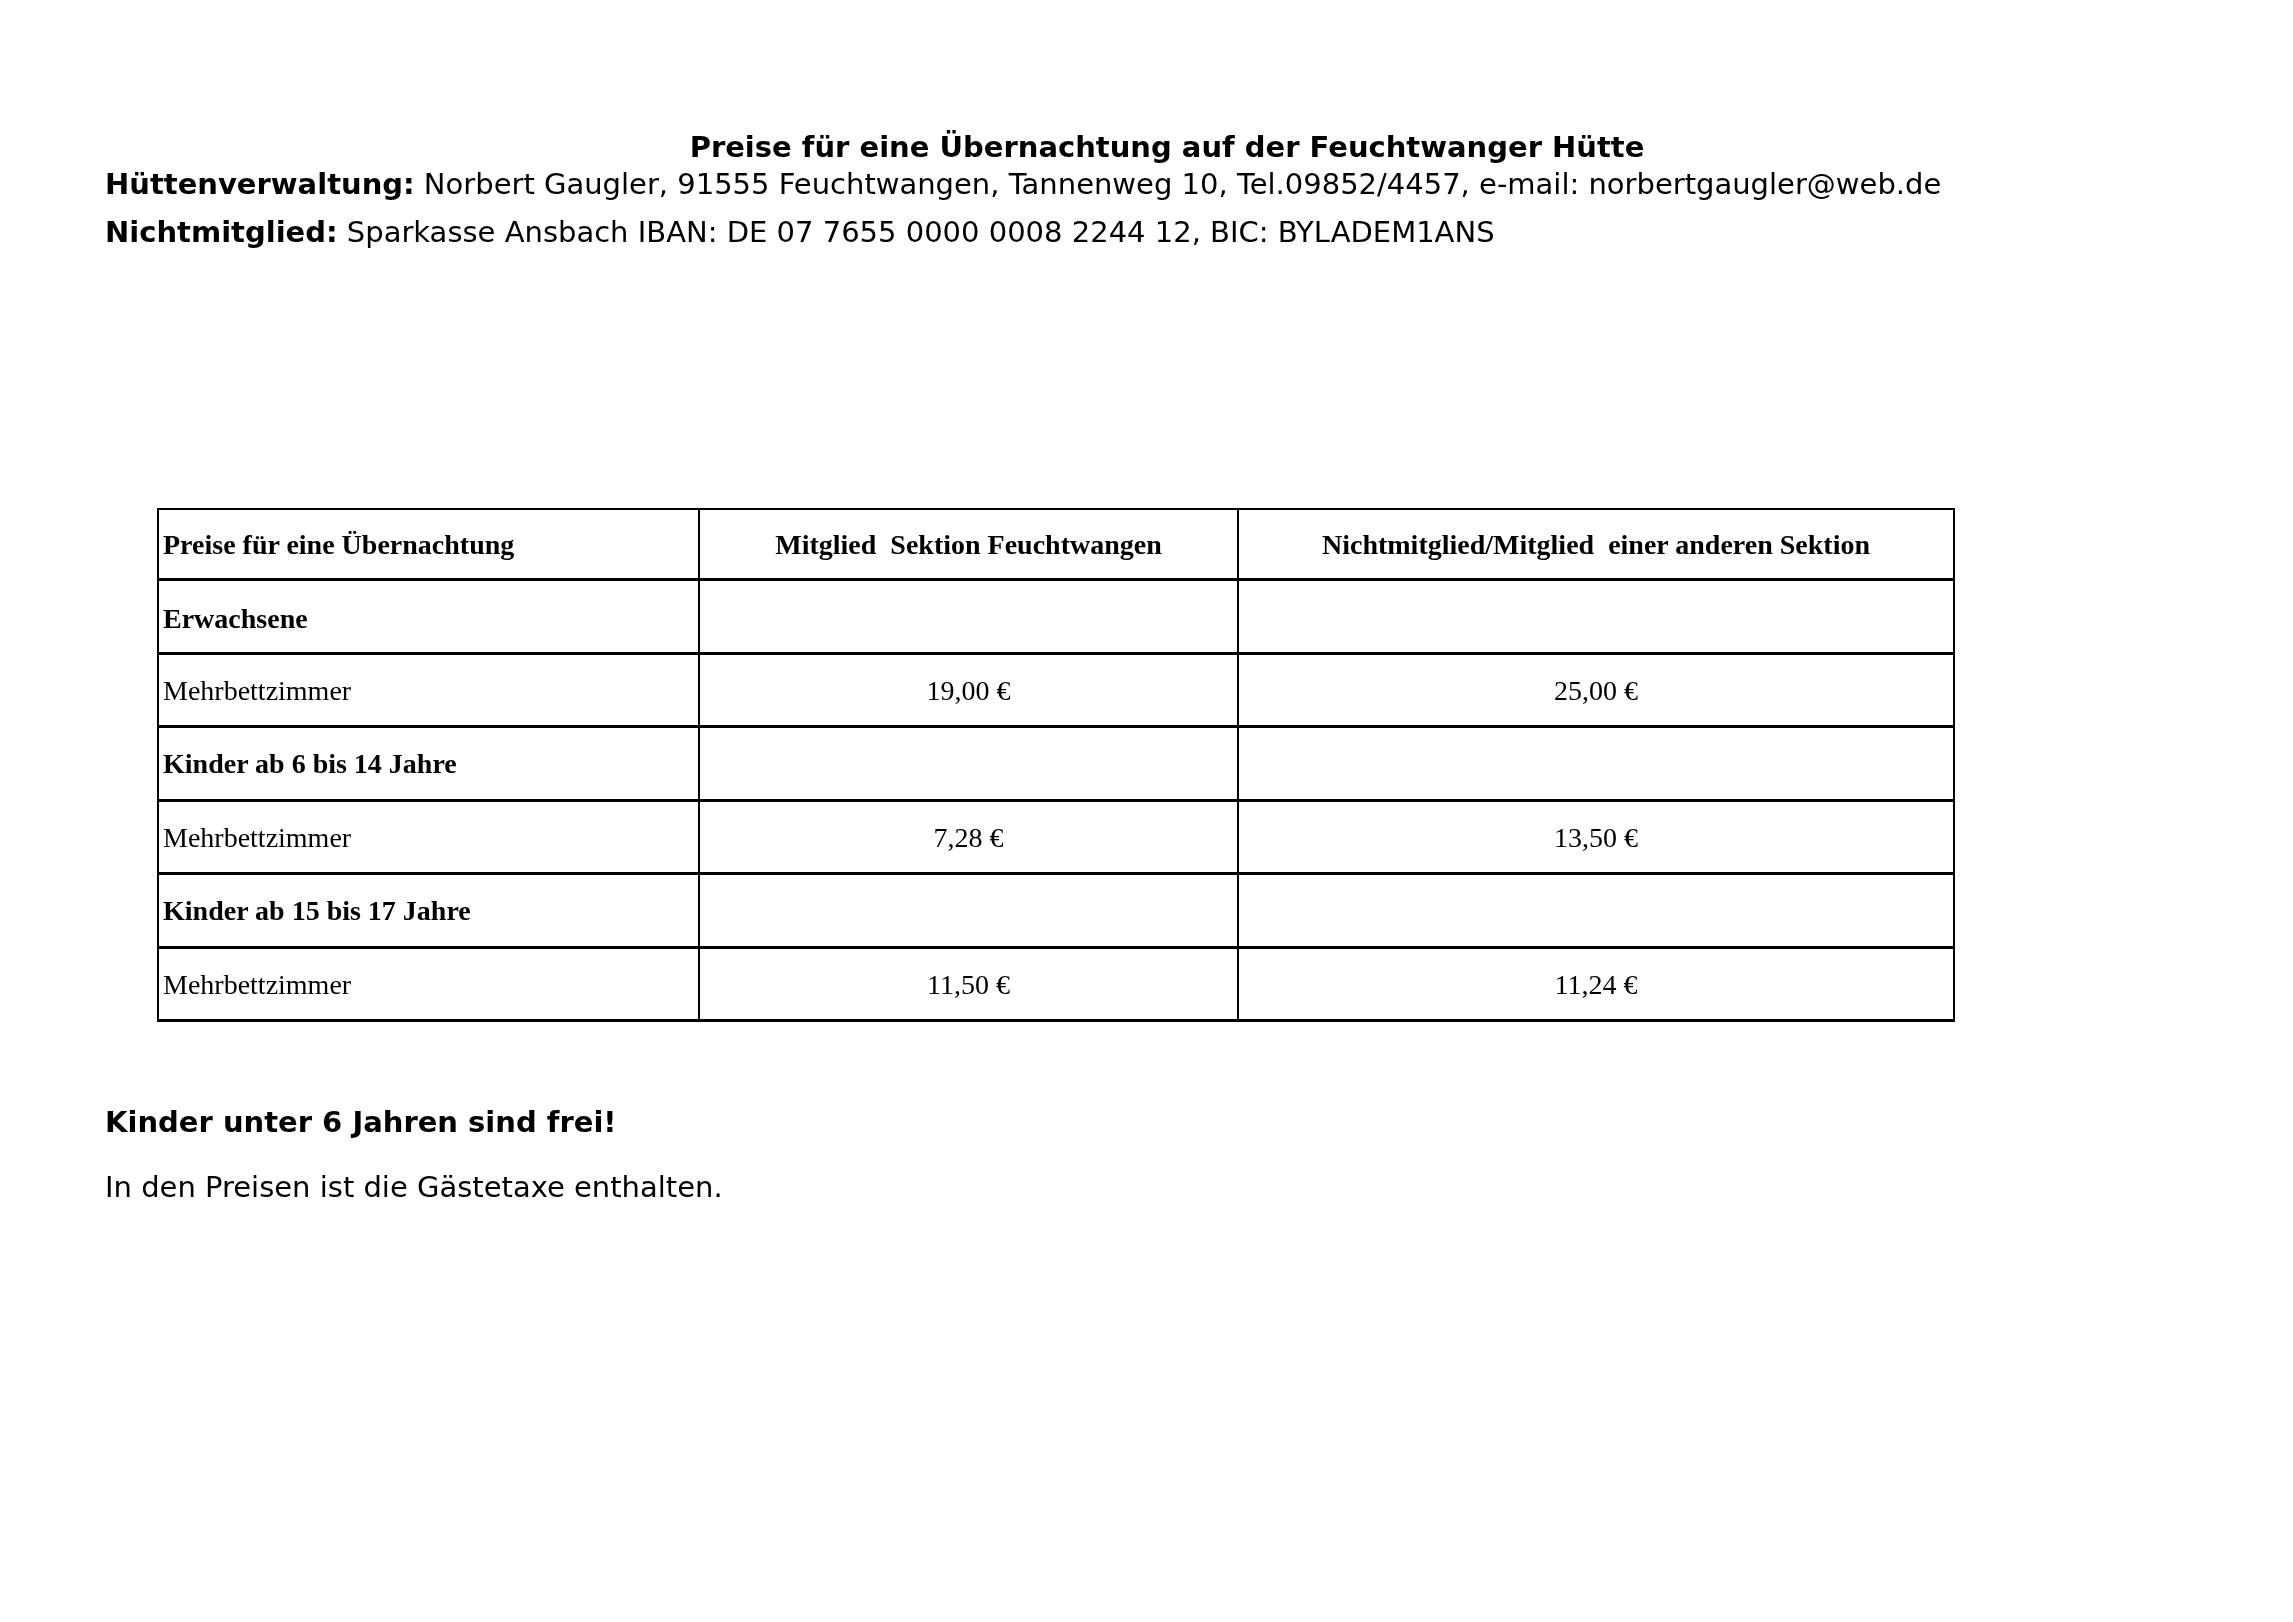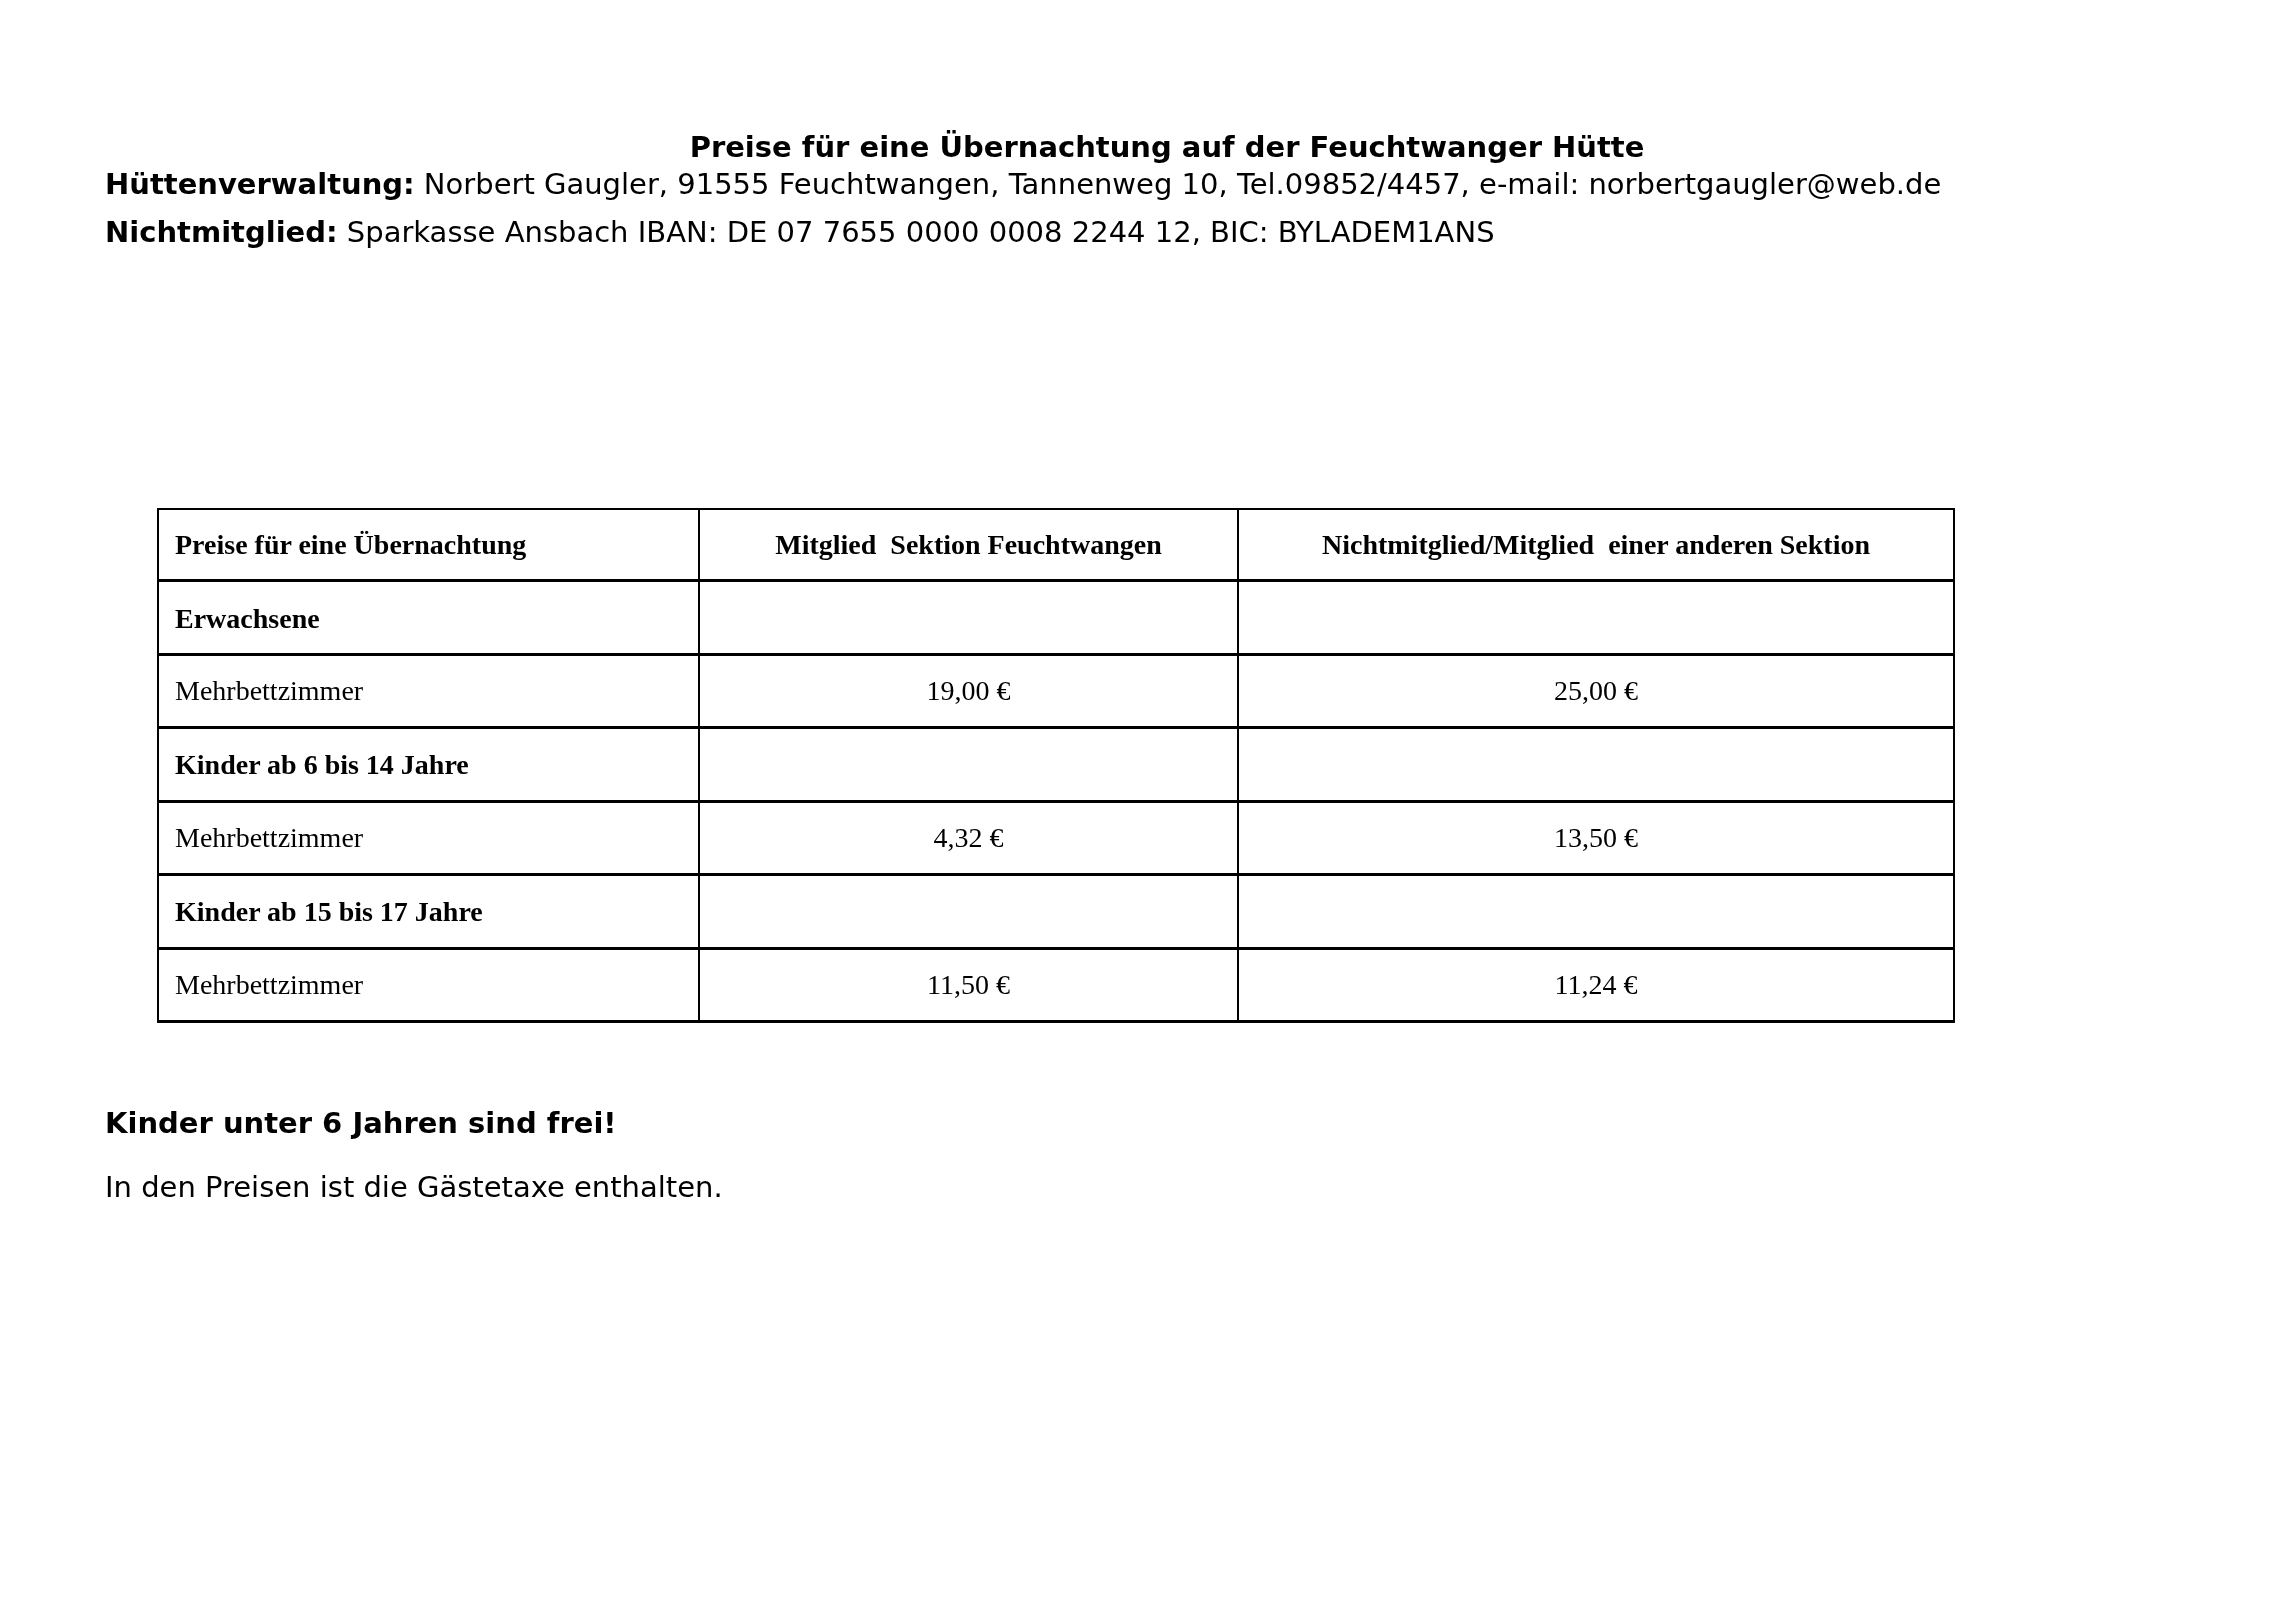--- a/index.html
+++ b/index.html
@@ -50,21 +50,21 @@
     border: 2px solid #000;
   }
   table.price-table col.c1 { width: 541px; }
   table.price-table col.c2 { width: 539px; }
   table.price-table col.c3 { width: 716px; }
   table.price-table th,
   table.price-table td {
     border-left: 2px solid #000;
     border-right: 2px solid #000;
     border-bottom: 3.9px solid #000;
-    padding: 16px;
+    padding: 4px;
     vertical-align: middle;
     white-space: pre-wrap;
   }
   table.price-table th {
     font-weight: bold;
     height: 71px;
   }
   th.col-label, td.col-label {
     text-align: left;
     padding-left: 15.7px;
@@ -128,21 +128,21 @@
         <td class="col-center">19,00 €</td>
         <td class="col-center">25,00 €</td>
       </tr>
       <tr class="row-group">
         <td class="col-label">Kinder ab 6 bis 14 Jahre</td>
         <td class="col-center"></td>
         <td class="col-center"></td>
       </tr>
       <tr class="row-data">
         <td class="col-label">Mehrbettzimmer</td>
-        <td class="col-center">4,32 €</td>
+        <td class="col-center">7,28 €</td>
         <td class="col-center">13,50 €</td>
       </tr>
       <tr class="row-group">
         <td class="col-label">Kinder ab 15 bis 17 Jahre</td>
         <td class="col-center"></td>
         <td class="col-center"></td>
       </tr>
       <tr class="row-data">
         <td class="col-label">Mehrbettzimmer</td>
         <td class="col-center">11,50 €</td>

